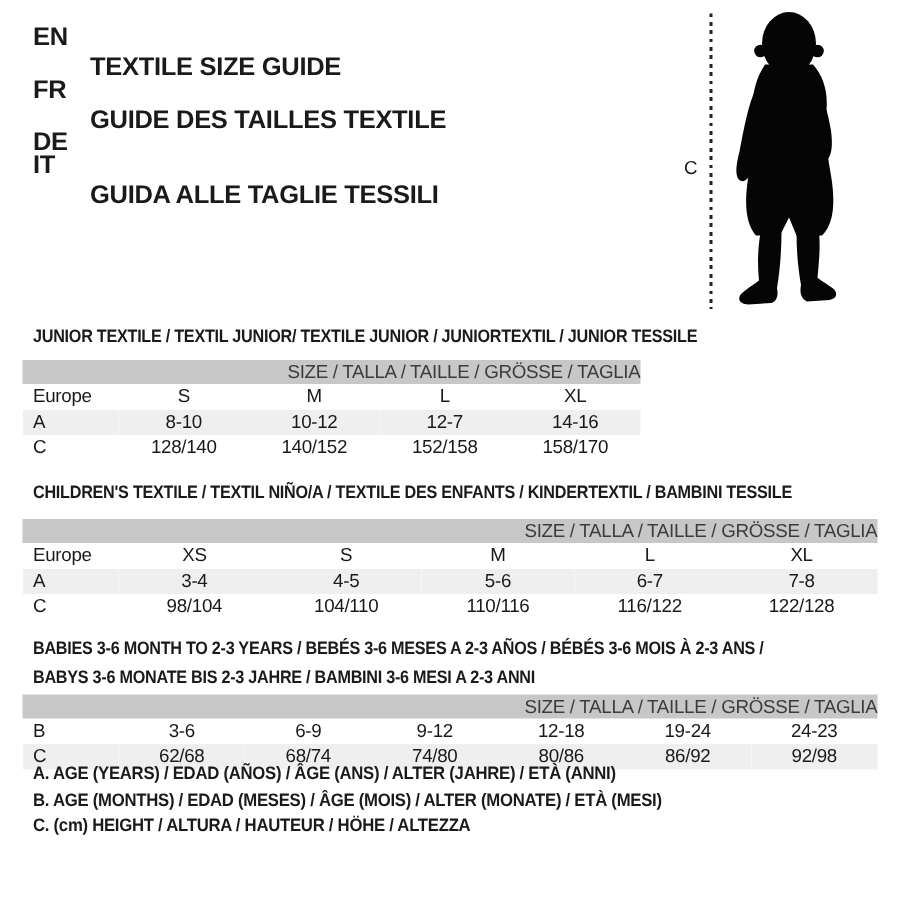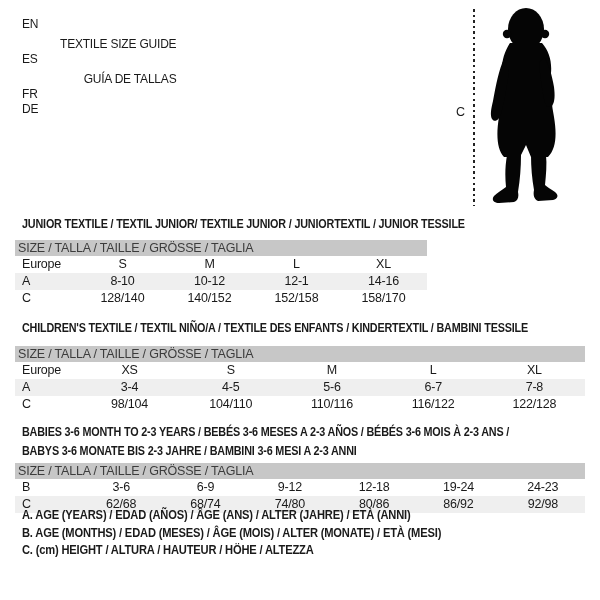--- a/index.html
+++ b/index.html
@@ -14,21 +14,21 @@
     position:relative;
     background:#ffffff;
     font-family:"Liberation Sans","DejaVu Sans",sans-serif;
     color:var(--text);
     letter-spacing:-0.2px;
     overflow:hidden;
   }
 
   
   .lang-list{position:absolute;left:22px;top:17px;}
-  .lang-row{display:flex;line-height:15px;font-size:12px;font-weight:400;justify-content:space-between;}
+  .lang-row{display:flex;line-height:15px;font-size:17px;font-weight:700;}
   .lang-code{width:38px;flex:0 0 38px;}
   .lang-label{white-space:nowrap;margin-top:20px;}
 
   
   .figure{position:absolute;left:453px;top:6px;width:140px;height:202px;}
   .height-line{
     position:absolute;left:20px;top:3px;width:2px;height:197px;
     background:repeating-linear-gradient(to bottom,#222 0 2.5px,transparent 2.5px 5.6px);
   }
   .height-label{position:absolute;left:3px;top:99px;font-size:12.5px;}
@@ -44,22 +44,22 @@
   .t2-title{top:319px;}
   .t3-title{top:423px;transform-origin:0 0;}
 
   
   .tbl-wrap{position:absolute;left:15px;}
   .t1{top:240px;width:412px;}
   .t2{top:346px;width:570px;}
   .t3{top:463px;width:570px;}
   .tbl-header{
     background:var(--header-bg);color:var(--header-text);
-    font-size:12.5px;line-height:16px;height:16px;padding-left:3px;
-    white-space:nowrap;overflow:hidden;
+    font-size:12.5px;line-height:16px;height:16px;padding-left:23px;
+    white-space:nowrap;overflow:hidden;text-align:right;
   }
   table.tbl{width:100%;border-collapse:collapse;table-layout:fixed;}
   table.tbl td{
     height:17px;line-height:17px;text-align:center;
     font-size:12.5px;padding:0;white-space:nowrap;overflow:hidden;
   }
   table.tbl td.row-label{width:64px;text-align:left;padding-left:7px;}
   table.tbl tr:nth-child(even){background:var(--row-alt-bg);}
 
   
@@ -71,28 +71,29 @@
 </style>
 </head>
 <body>
 
 <div class="lang-list">
     <div class="lang-row">
       <span class="lang-code">EN</span>
       <span class="lang-label">TEXTILE SIZE GUIDE</span>
     </div>
     <div class="lang-row">
-      <span class="lang-code">ES</span>
-      <span class="lang-label">GUÍA DE TALLAS</span>
-    </div>
-    <div class="lang-row">
       <span class="lang-code">FR</span>
+      <span class="lang-label">GUIDE DES TAILLES TEXTILE</span>
     </div>
     <div class="lang-row">
       <span class="lang-code">DE</span>
+    </div>
+    <div class="lang-row">
+      <span class="lang-code">IT</span>
+      <span class="lang-label">GUIDA ALLE TAGLIE TESSILI</span>
     </div>
   </div>
 
 <div class="figure">
   <span class="height-label">C</span>
   <div class="height-line"></div>
   <svg class="baby-svg" width="92" height="200" viewBox="0 0 92 200" aria-hidden="true">
     <g fill="#050505">
 
       <ellipse cx="46" cy="22" rx="18" ry="21"></ellipse>
@@ -122,21 +123,21 @@
           <td class="row-label">Europe</td>
           <td>S</td>
           <td>M</td>
           <td>L</td>
           <td>XL</td>
         </tr>
         <tr>
           <td class="row-label">A</td>
           <td>8-10</td>
           <td>10-12</td>
-          <td>12-1</td>
+          <td>12-7</td>
           <td>14-16</td>
         </tr>
         <tr>
           <td class="row-label">C</td>
           <td>128/140</td>
           <td>140/152</td>
           <td>152/158</td>
           <td>158/170</td>
         </tr>
       </tbody>

